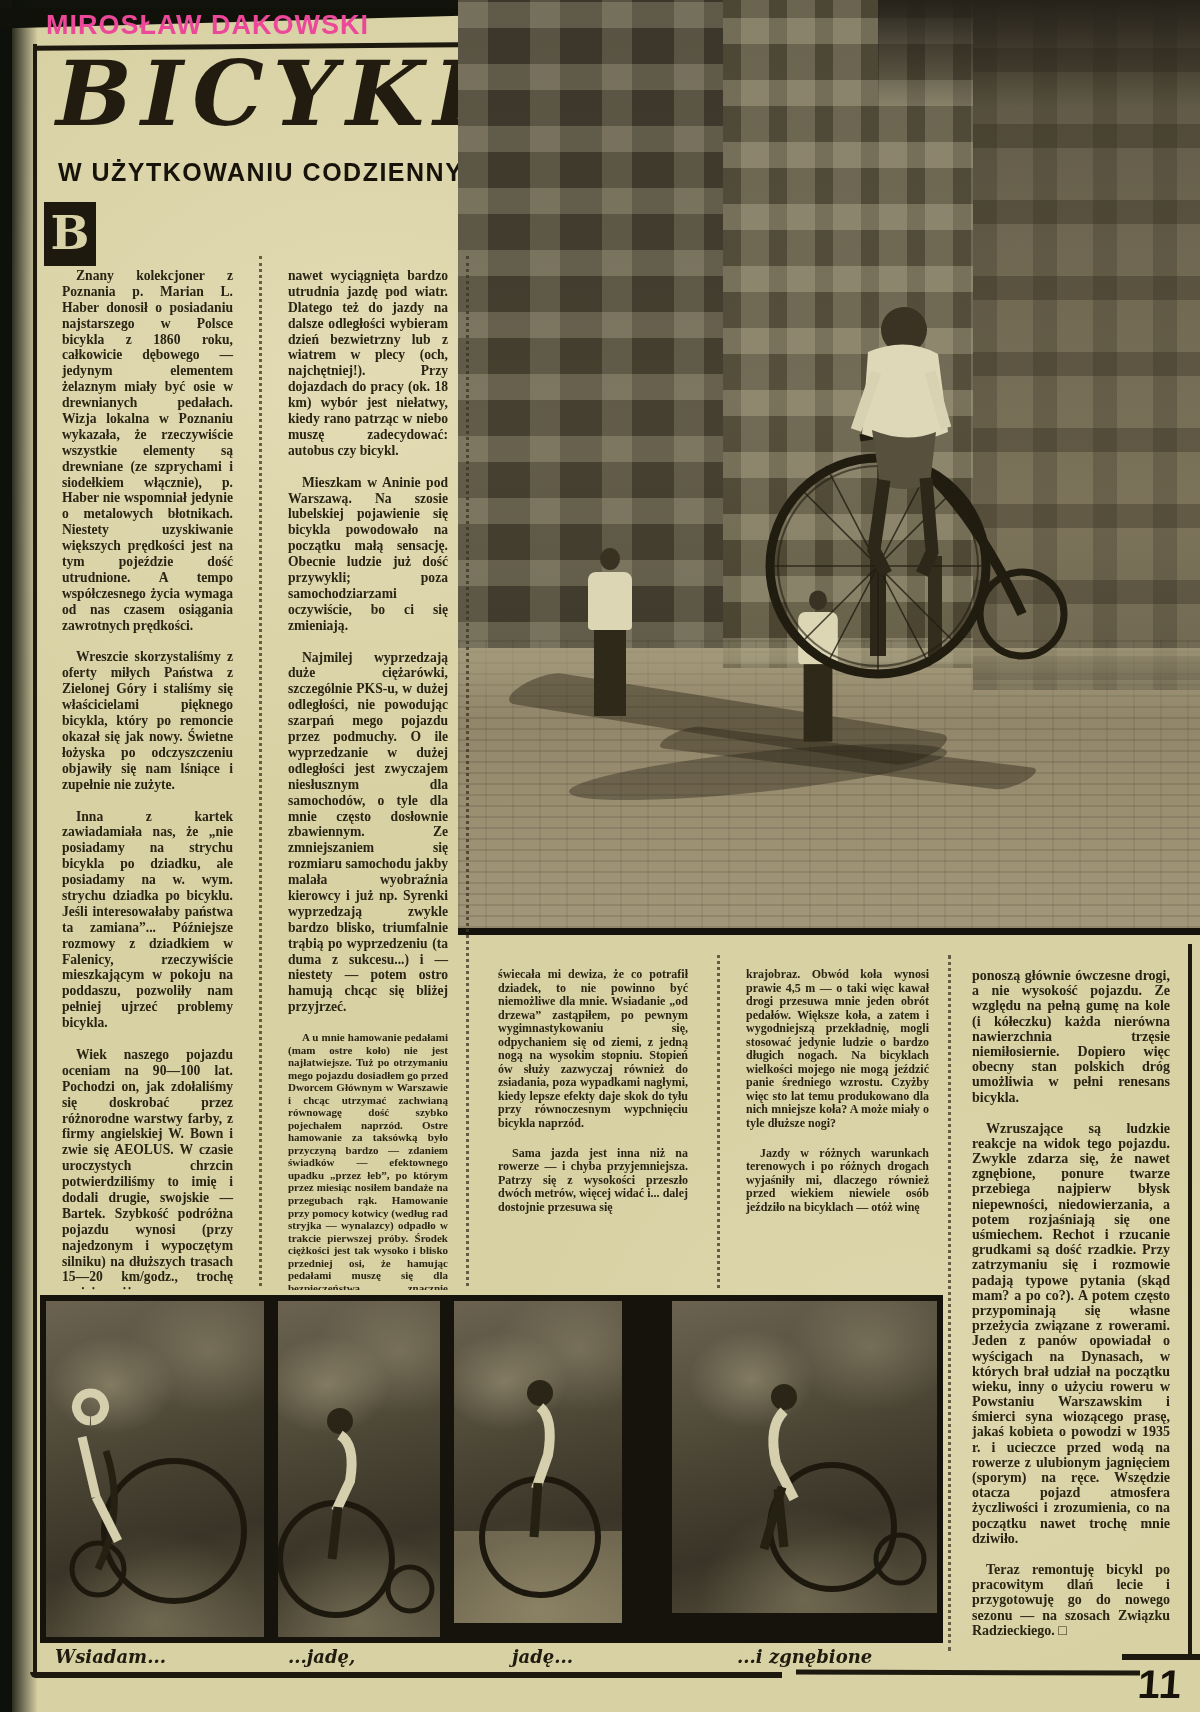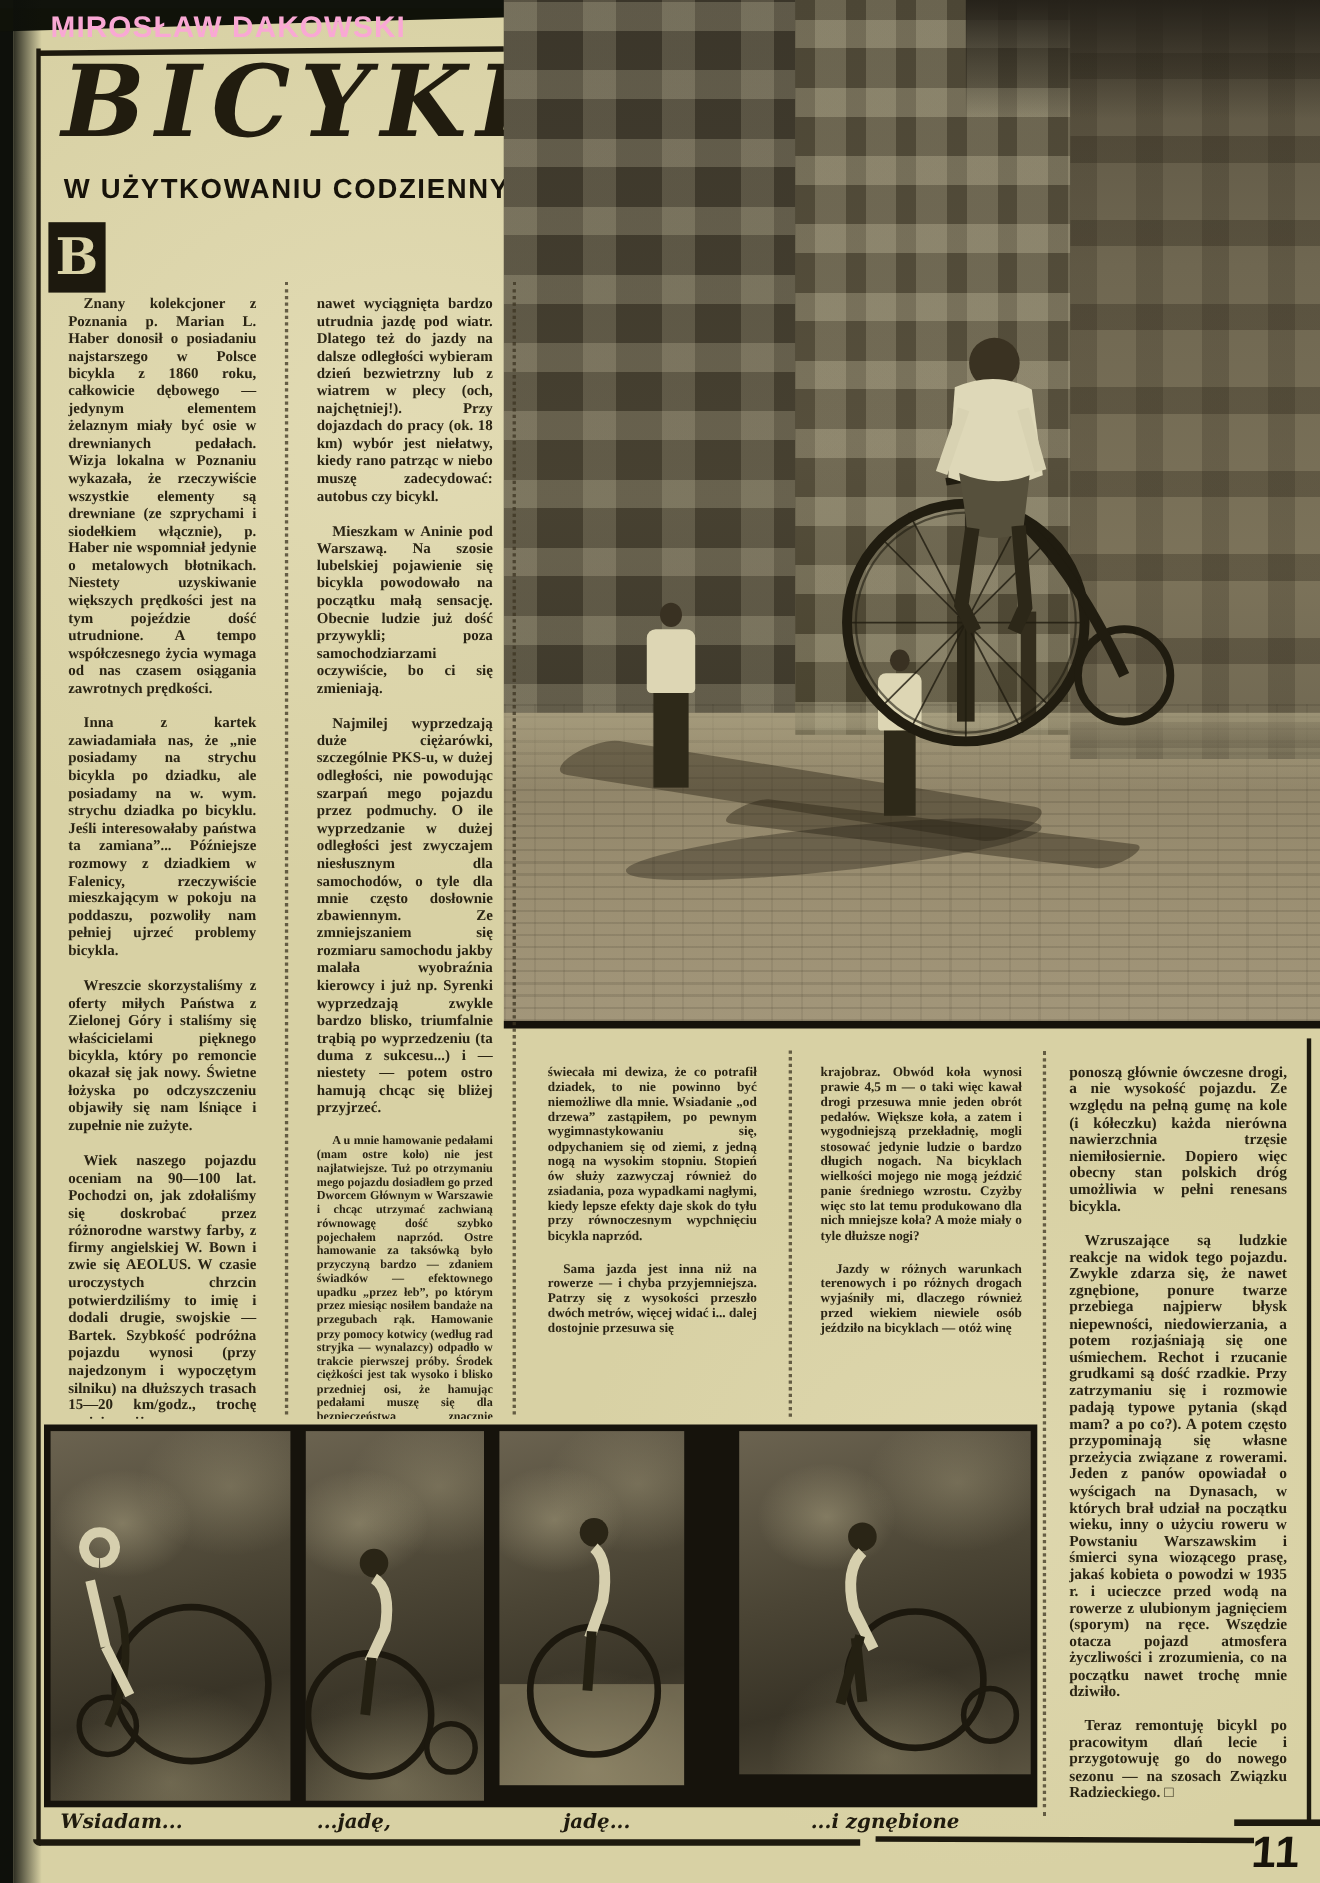--- a/index.html
+++ b/index.html
@@ -11,21 +11,21 @@
            radial-gradient(700px 600px at 75% 80%, #ded7ae 0%, rgba(222,215,174,0) 55%),
            #d8d1a4;}
   .gutter-shadow{position:absolute;left:12px;top:0;width:26px;height:1712px;
          background:linear-gradient(90deg, rgba(14,16,11,.85), rgba(14,16,11,0));}
   .top-shadow{position:absolute;left:0;top:0;width:1200px;height:8px;background:#11130c;}
   .topleft-wedge{position:absolute;left:0;top:-22px;width:470px;height:44px;background:#101209;
          transform:skewY(-1.6deg);}
 
   
   .author{position:absolute;left:46px;top:10px;font-family:"Liberation Sans",sans-serif;
-          font-weight:800;font-size:27px;letter-spacing:1px;color:#f9a8d4;white-space:nowrap;}
+          font-weight:800;font-size:27px;letter-spacing:1px;color:#ec4899;white-space:nowrap;}
   .rule-top{position:absolute;left:34px;top:44px;width:424px;height:5px;background:#1d190e;
             transform:rotate(-.5deg);}
   .rule-left{position:absolute;left:33px;top:44px;width:4px;height:1634px;background:#1d190e;
              border-radius:0 0 0 4px;}
   .title{position:absolute;left:56px;top:46px;width:404px;font-family:"DejaVu Serif",serif;
          font-style:italic;font-weight:700;font-size:90px;line-height:1.05;letter-spacing:9px;
          color:#211c0f;white-space:nowrap;}
   .subtitle{position:absolute;left:58px;top:158px;font-family:"Liberation Sans",sans-serif;
             font-weight:800;font-size:25px;letter-spacing:1.5px;color:#17130a;white-space:nowrap;}
   .lead{position:absolute;left:44px;top:198px;width:412px;font-weight:700;font-size:18.5px;
@@ -182,22 +182,22 @@
         <path d="M410 352 q38 -16 70 2 l10 78 q-42 18 -86 2 z" fill="#ded8b8"></path>
         <path d="M414 430 q34 14 64 2 l-6 52 q-26 10 -50 0 z" fill="#56503c"></path>
         <path d="M426 480 l-10 70 12 24 M468 478 l6 74 -10 22" stroke="#2c2718" stroke-width="13" fill="none"></path>
         <path d="M418 372 l-20 58 M472 372 l16 56" stroke="#d8d2b2" stroke-width="11" fill="none"></path>
       </g>
     </svg>
   </div>
 
   <div class="col c-top" id="col1">
     <p>Znany kolekcjoner z Poznania p. Marian L. Haber donosił o posiadaniu najstarszego w Polsce bicykla z 1860 roku, całkowicie dębowego — jedynym elementem żelaznym miały być osie w drewnianych pedałach. Wizja lokalna w Poznaniu wykazała, że rzeczywiście wszystkie elementy są drewniane (ze szprychami i siodełkiem włącznie), p. Haber nie wspomniał jedynie o metalowych błotnikach. Niestety uzyskiwanie większych prędkości jest na tym pojeździe dość utrudnione. A tempo współczesnego życia wymaga od nas czasem osiągania zawrotnych prędkości.</p>
+    <p>Wreszcie skorzystaliśmy z oferty miłych Państwa z Zielonej Góry i staliśmy się właścicielami pięknego bicykla, który po remoncie okazał się jak nowy. Świetne łożyska po odczyszczeniu objawiły się nam lśniące i zupełnie nie zużyte.</p>
     <p>Inna z kartek zawiadamiała nas, że „nie posiadamy na strychu bicykla po dziadku, ale posiadamy na w. wym. strychu dziadka po bicyklu. Jeśli interesowałaby państwa ta zamiana”... Późniejsze rozmowy z dziadkiem w Falenicy, rzeczywiście mieszkającym w pokoju na poddaszu, pozwoliły nam pełniej ujrzeć problemy bicykla.</p>
-    <p>Wreszcie skorzystaliśmy z oferty miłych Państwa z Zielonej Góry i staliśmy się właścicielami pięknego bicykla, który po remoncie okazał się jak nowy. Świetne łożyska po odczyszczeniu objawiły się nam lśniące i zupełnie nie zużyte.</p>
     <p>Wiek naszego pojazdu oceniam na 90—100 lat. Pochodzi on, jak zdołaliśmy się doskrobać przez różnorodne warstwy farby, z firmy angielskiej W. Bown i zwie się AEOLUS. W czasie uroczystych chrzcin potwierdziliśmy to imię i dodali drugie, swojskie — Bartek. Szybkość podróżna pojazdu wynosi (przy najedzonym i wypoczętym silniku) na dłuższych trasach 15—20 km/godz., trochę mniej niż na rowerze turystycznym.</p>
     <p>Jazda bicyklem przypomina trochę żeglarstwo — postawa wyprostowana, a</p>
   </div>
 
   <div class="col c-top" id="col2">
     <p class="cont">nawet wyciągnięta bardzo utrudnia jazdę pod wiatr. Dlatego też do jazdy na dalsze odległości wybieram dzień bezwietrzny lub z wiatrem w plecy (och, najchętniej!). Przy dojazdach do pracy (ok. 18 km) wybór jest niełatwy, kiedy rano patrząc w niebo muszę zadecydować: autobus czy bicykl.</p>
     <p>Mieszkam w Aninie pod Warszawą. Na szosie lubelskiej pojawienie się bicykla powodowało na początku małą sensację. Obecnie ludzie już dość przywykli; poza samochodziarzami oczywiście, bo ci się zmieniają.</p>
     <p>Najmilej wyprzedzają duże ciężarówki, szczególnie PKS-u, w dużej odległości, nie powodując szarpań mego pojazdu przez podmuchy. O ile wyprzedzanie w dużej odległości jest zwyczajem niesłusznym dla samochodów, o tyle dla mnie często dosłownie zbawiennym. Ze zmniejszaniem się rozmiaru samochodu jakby malała wyobraźnia kierowcy i już np. Syrenki wyprzedzają zwykle bardzo blisko, triumfalnie trąbią po wyprzedzeniu (ta duma z sukcesu...) i — niestety — potem ostro hamują chcąc się bliżej przyjrzeć.</p>
     <span class="smalltxt"><p>A u mnie hamowanie pedałami (mam ostre koło) nie jest najłatwiejsze. Tuż po otrzymaniu mego pojazdu dosiadłem go przed Dworcem Głównym w Warszawie i chcąc utrzymać zachwianą równowagę dość szybko pojechałem naprzód. Ostre hamowanie za taksówką było przyczyną bardzo — zdaniem świadków — efektownego upadku „przez łeb”, po którym przez miesiąc nosiłem bandaże na przegubach rąk. Hamowanie przy pomocy kotwicy (według rad stryjka — wynalazcy) odpadło w trakcie pierwszej próby. Środek ciężkości jest tak wysoko i blisko przedniej osi, że hamując pedałami muszę się dla bezpieczeństwa znacznie wychylać do tyłu. Stały trening i tzw. „przemyślenie podstawowych zasad fizyki” zrobiły swoje — obecnie spadam rzadko i „naukowo” — nigdy do przodu (tfu, tfu...).</p></span>
     <p>Początkowe trudności z umieszczeniem się na siodełku na wysokości blisko półtora metra też zostały szybko pokonane — przy-</p>

